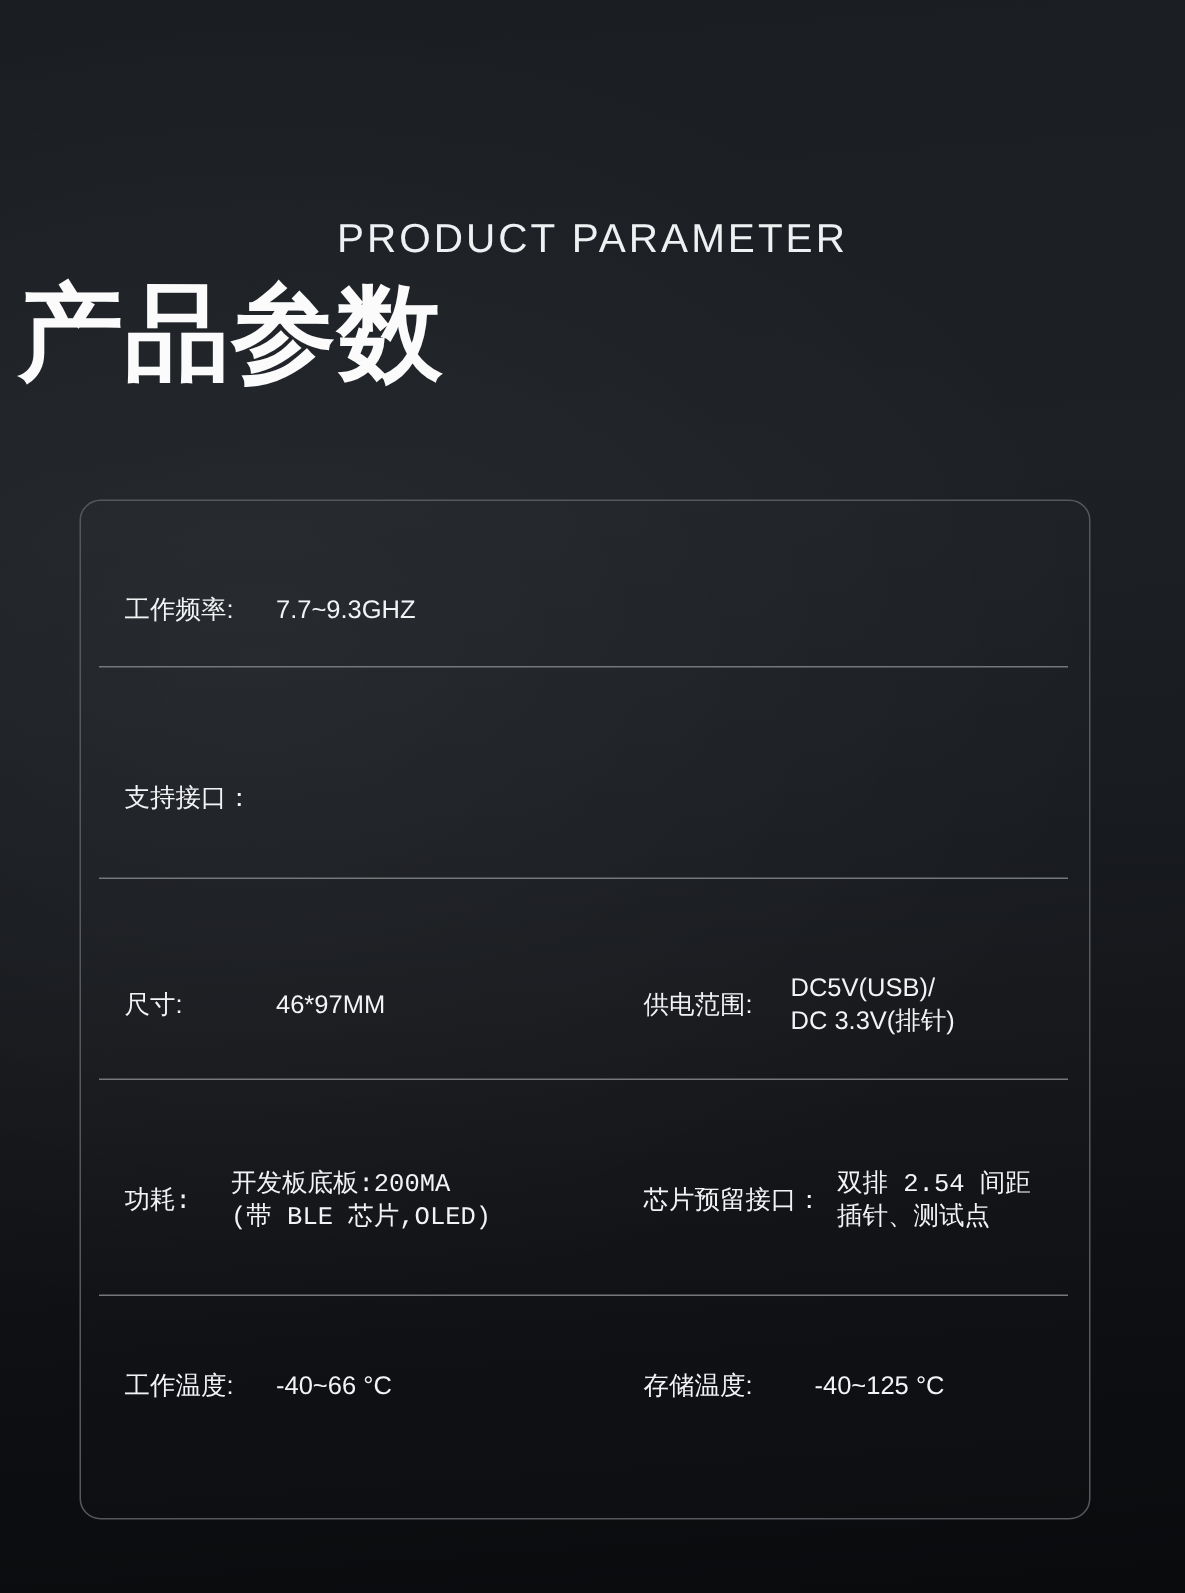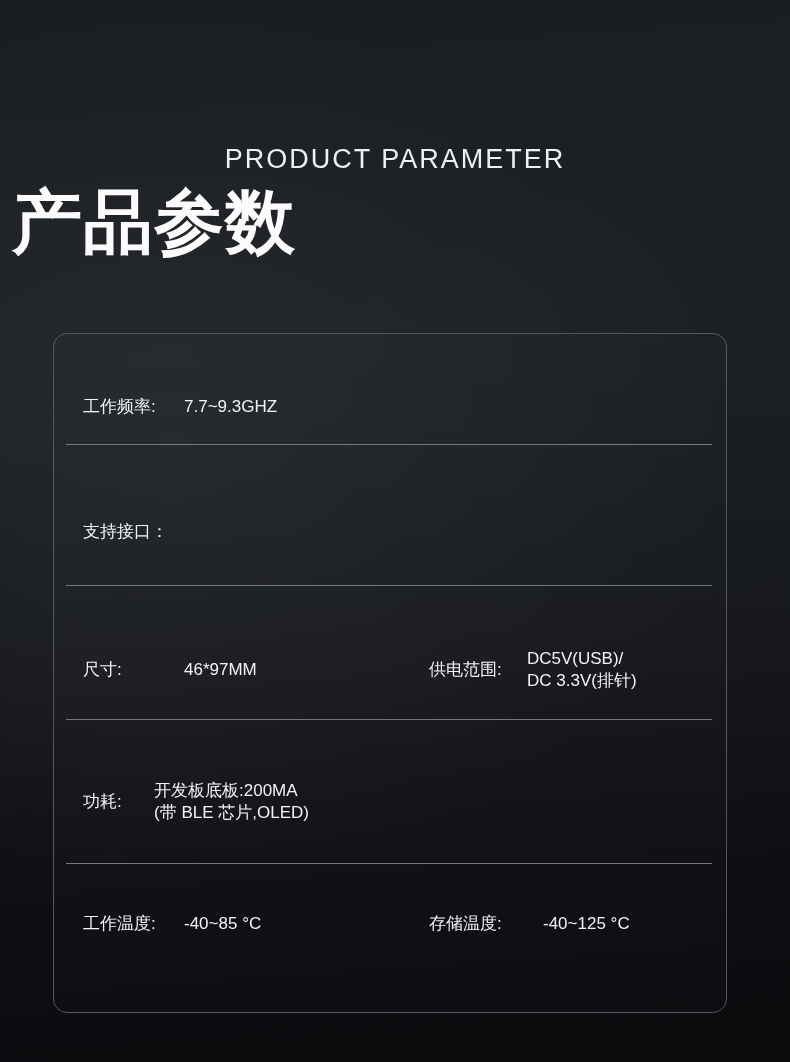--- a/index.html
+++ b/index.html
@@ -57,21 +57,21 @@
   .row {
     position: relative;
     display: grid;
     grid-template-columns: 346px 1fr;
     box-sizing: border-box;
     padding-left: 29px;
   }
   .row:nth-child(1) { height: 110px; }
   .row:nth-child(2) { height: 141px; }
   .row:nth-child(3) { height: 134px; }
-  .row:nth-child(4) { height: 144px; }
+  .row:nth-child(4) { height: 144px; font-family: Liberation Mono, monospace; }
   .row:nth-child(5) { height: 103px; }
   .row + .row::before {
     content: "";
     position: absolute;
     top: 0;
     left: 12px;
     right: 14px;
     height: 1px;
     background: #75787b;
   }
@@ -138,26 +138,31 @@
 DC 3.3V(排针)</span>
       </div>
     </div>
 
     <div class="row">
       <div class="cell left">
         <span class="lbl">功耗:</span>
         <span class="val">开发板底板:200MA
 (带 BLE 芯片,OLED)</span>
       </div>
+      <div class="cell right">
+        <span class="lbl">芯片预留接口：</span>
+        <span class="val">双排 2.54 间距
+插针、测试点</span>
+      </div>
     </div>
 
     <div class="row">
       <div class="cell left">
         <span class="lbl">工作温度:</span>
-        <span class="val">-40~85 °C</span>
+        <span class="val">-40~66 °C</span>
       </div>
       <div class="cell right">
         <span class="lbl">存储温度:</span>
         <span class="val">-40~125 °C</span>
       </div>
     </div>
 
   </div>
 </div>
 

